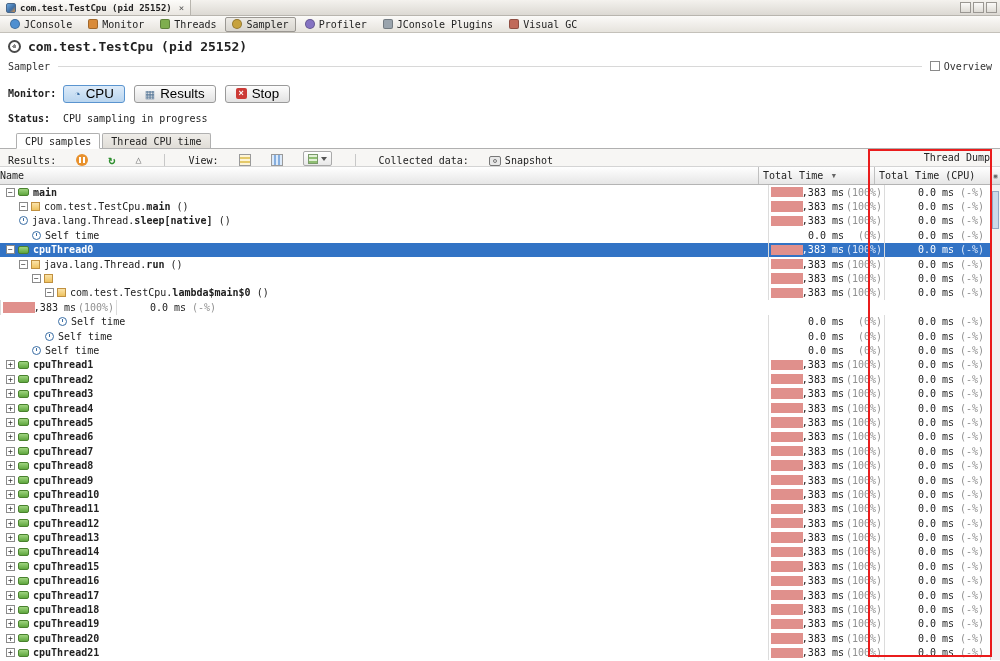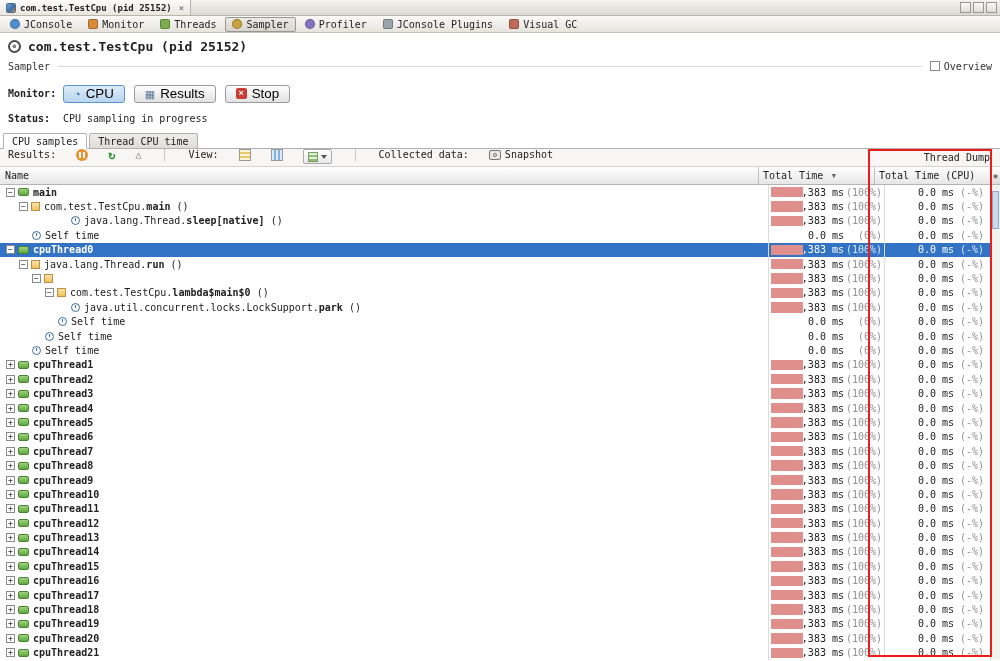--- a/index.html
+++ b/index.html
@@ -59,29 +59,29 @@
   .btn.cpu-selected { background:linear-gradient(#ddebf9,#b9d5ef); border-color:#5a94cf; }
   .ic-clockbtn::before { content:"◔"; color:#3a6ea5; font-size:11px; line-height:11px; }
   .ic-mem::before { content:"▦"; color:#5a7a9a; font-size:11px; line-height:11px; }
   .ic-stopx { width:11px; height:11px; background:#cc3a36; border-radius:2px; text-align:center; flex:none; }
   .ic-stopx::before { content:"×"; color:#fff; font-size:9px; line-height:11px; font-weight:bold; display:block; }
 
   .status-row { display:flex; align-items:center; margin:9px 8px 0; height:12px; gap:9px; }
 
   
   .result-tabs { display:flex; align-items:flex-end; margin-top:9px; height:16px;
-    border-bottom:1px solid #b0b0b0; padding-left:3px; }
+    border-bottom:1px solid #b0b0b0; padding-left:16px; }
   .rtab { height:15px; padding:0 8px; display:flex; align-items:center;
     border:1px solid #b0b0b0; border-bottom:none; border-radius:2px 2px 0 0;
     background:linear-gradient(#efede9,#e0ddd7); margin-right:2px; }
   .rtab.selected { background:#fff; height:16px; margin-bottom:-1px; border-bottom:1px solid #fff; z-index:2; }
 
   
   .results-toolbar { height:18px; background:#f7f6f4; border-bottom:1px solid #d4d4d4;
-    display:flex; align-items:flex-start; padding:0 8px; gap:20px; position:relative; }
+    display:flex; align-items:flex-end; padding:0 8px; gap:20px; position:relative; }
   .tsep { width:1px; height:12px; background:#c8c8c8; margin:0 3px; }
   .tbtn { display:flex; align-items:center; justify-content:center; }
   .ic-pause { width:12px; height:12px; border-radius:50%; background:#e8912d; position:relative; }
   .ic-pause::before { content:""; position:absolute; left:3px; top:3px; width:2px; height:6px;
     background:#fff; box-shadow:4px 0 0 #fff; }
   .ic-refresh::before { content:"↻"; color:#2f8f2f; font-weight:bold; font-size:12px; line-height:12px; }
   .ic-delta::before { content:"△"; color:#808080; font-size:10px; line-height:12px; }
   .ic-grid1 { width:12px; height:12px; border:1px solid #9a9a9a; background:
     repeating-linear-gradient(#fdf4d7 0 2px, #e4c96a 2px 4px); }
   .ic-grid2 { width:12px; height:12px; border:1px solid #9a9a9a; background:
@@ -94,21 +94,21 @@
     border-right:3px solid transparent; border-top:4px solid #555; }
   .ic-snap { width:12px; height:10px; border:1px solid #777; border-radius:2px;
     background:#e8e8e8; position:relative; }
   .ic-snap::after { content:""; position:absolute; left:3px; top:2px; right:3px; bottom:2px;
     border:1px solid #777; border-radius:50%; }
   .thread-dump { position:absolute; right:10px; top:3px; }
 
   
   .table-header { display:flex; height:18px; background:linear-gradient(#ffffff,#e6e6e6);
     border-bottom:1px solid #b4b4b4; align-items:center; }
-  .th-name { flex:1; padding-left:5px; }
+  .th-name { flex:1; }
   .th-col { width:116px; height:100%; border-left:1px solid #c0c0c0; display:flex;
     align-items:center; padding-left:4px; position:relative; background:linear-gradient(#ffffff,#e6e6e6); }
   .sort-arrow { position:absolute; right:38px; top:5px; font-size:7px; color:#666; }
   .th-corner { width:10px; height:100%; border-left:1px solid #c0c0c0;
     background:linear-gradient(#fff,#dcdcdc); font-size:6px; color:#555; text-align:center; line-height:17px; }
 
   .tbody-wrap { position:relative; height:475px; background:#fff; }
   .tbody { display:flex; flex-direction:column; height:100%; }
   .trow { flex:1; display:flex; align-items:center; white-space:nowrap; }
   .trow.selected { background:var(--sel-color); color:#fff; }
@@ -297,21 +297,21 @@
           <span class="bar" style="width:32px"></span>
           <span class="ms">10,383 ms</span>
           <span class="pct">(100%)</span>
         </div>
         <div class="cell-cpu">
           <span class="ms">0.0 ms</span>
           <span class="pct">(-%)</span>
         </div>
       </div>
       <div class="trow">
-        <div class="cell-name" style="padding-left:71px">
+        <div class="cell-name" style="padding-left:19px">
           <span class="ricon clock"></span>
           <span class="rlabel">java.lang.Thread.<b>sleep[native]</b> ()</span>
         </div>
         <div class="cell-total">
           <span class="bar" style="width:32px"></span>
           <span class="ms">10,383 ms</span>
           <span class="pct">(100%)</span>
         </div>
         <div class="cell-cpu">
           <span class="ms">0.0 ms</span>
@@ -389,24 +389,20 @@
           <span class="bar" style="width:32px"></span>
           <span class="ms">10,383 ms</span>
           <span class="pct">(100%)</span>
         </div>
         <div class="cell-cpu">
           <span class="ms">0.0 ms</span>
           <span class="pct">(-%)</span>
         </div>
       </div>
       <div class="trow">
-        <div class="cell-name" style="padding-left:71px">
-          <span class="ricon clock"></span>
-          <span class="rlabel">java.util.concurrent.locks.LockSupport.<b>park</b> ()</span>
-        </div>
         <div class="cell-total">
           <span class="bar" style="width:32px"></span>
           <span class="ms">10,383 ms</span>
           <span class="pct">(100%)</span>
         </div>
         <div class="cell-cpu">
           <span class="ms">0.0 ms</span>
           <span class="pct">(-%)</span>
         </div>
       </div>

